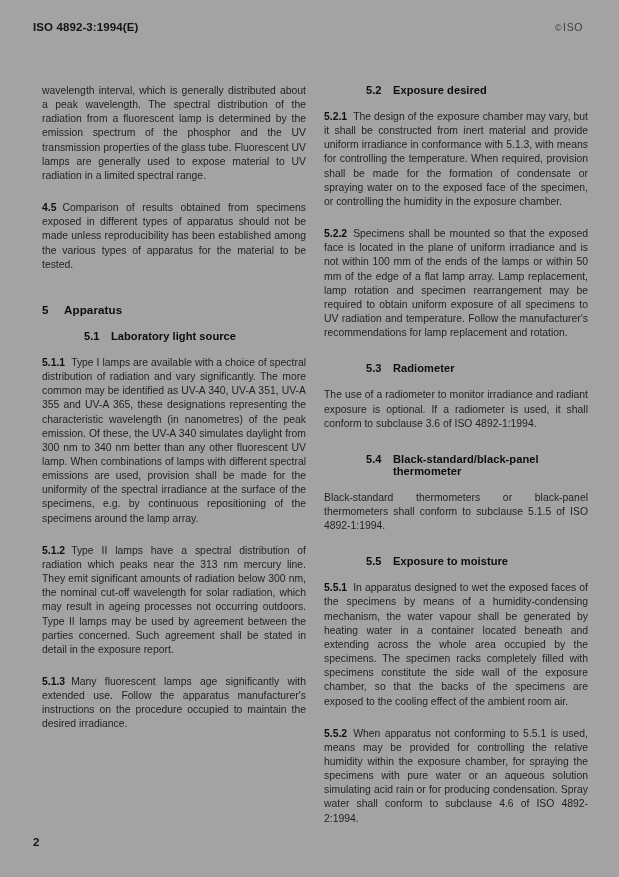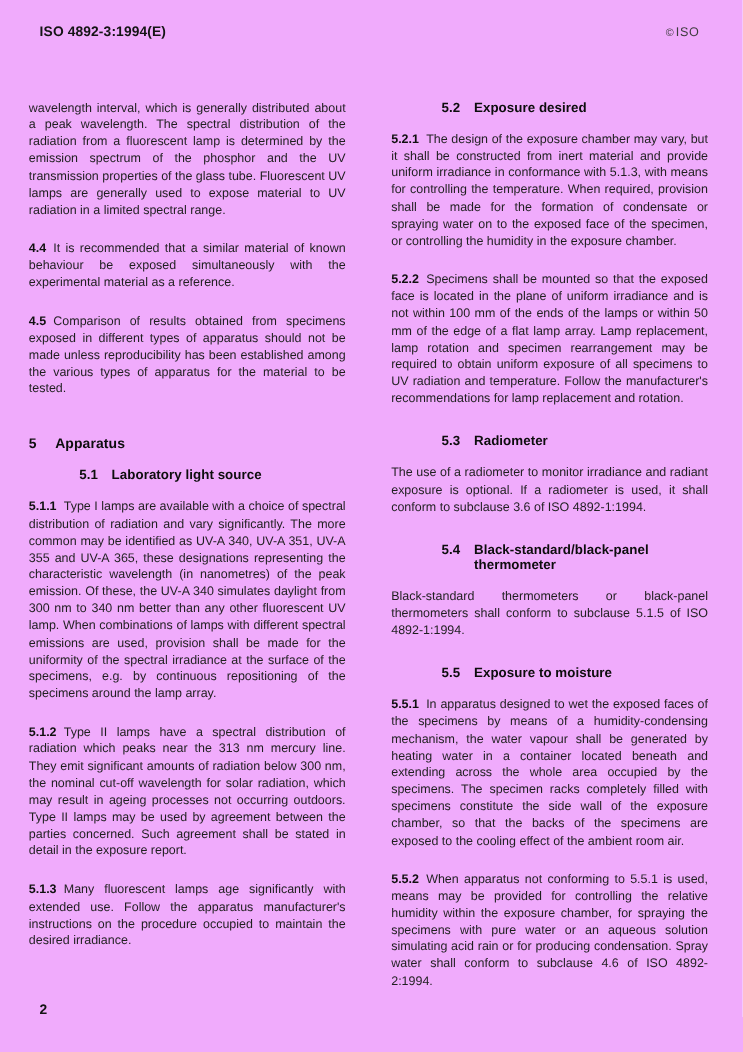--- a/index.html
+++ b/index.html
@@ -10,21 +10,21 @@
   }
   body {
     font-family: "Liberation Sans", sans-serif;
     color: #1a1a1a;
   }
   .page {
     position: relative;
     width: 619px;
     height: 877px;
     margin: 0 auto;
-    background: #f0abfc;
+    background: #a3a3a3;
     overflow: hidden;
     box-sizing: border-box;
   }
   
   .running-head {
     position: absolute;
     top: 21px;
     left: 33px;
     right: 36px;
     height: 16px;
@@ -48,24 +48,24 @@
   .iso-mark .copyright-glyph {
     font-size: 9px;
     position: relative;
     top: -0.5px;
     margin-right: 1px;
   }
   
   .columns {
     position: absolute;
     top: 84px;
-    left: 24px;
+    left: 42px;
     width: 550px;
     display: flex;
-    gap: 38px;
+    gap: 18px;
   }
   .col {
     width: 264px;
     flex: 0 0 264px;
   }
   
   p.para {
     margin: 0 0 9px 0;
     font-size: 10.4px;
     line-height: 14.15px;
@@ -127,21 +127,20 @@
     <span class="iso-mark"><span class="copyright-glyph">©</span><span>ISO</span></span>
   </div>
 
   <div class="columns">
 
     <div class="col">
 
       <p class="para gap-after">wavelength interval, which is generally distributed about a peak wavelength. The spectral distribution of the radiation from a fluorescent lamp is determined by the emission spectrum of the phosphor and the UV transmission properties of the glass tube. Fluorescent UV lamps are generally used to expose material to UV radiation in a limited spectral range.</p>
 
 
-      <p class="para gap-after"><span class="clause-num">4.4</span><span>It is recommended that a similar material of known behaviour be exposed simultaneously with the experimental material as a reference.</span></p>
 
       <p class="para"><span class="clause-num">4.5</span><span>Comparison of results obtained from specimens exposed in different types of apparatus should not be made unless reproducibility has been established among the various types of apparatus for the material to be tested.</span></p>
 
       <div class="spacer-lg"></div>
 
       <h2 class="clause-head">
           <span class="num">5</span>
           <span>Apparatus</span>
         </h2>
 

